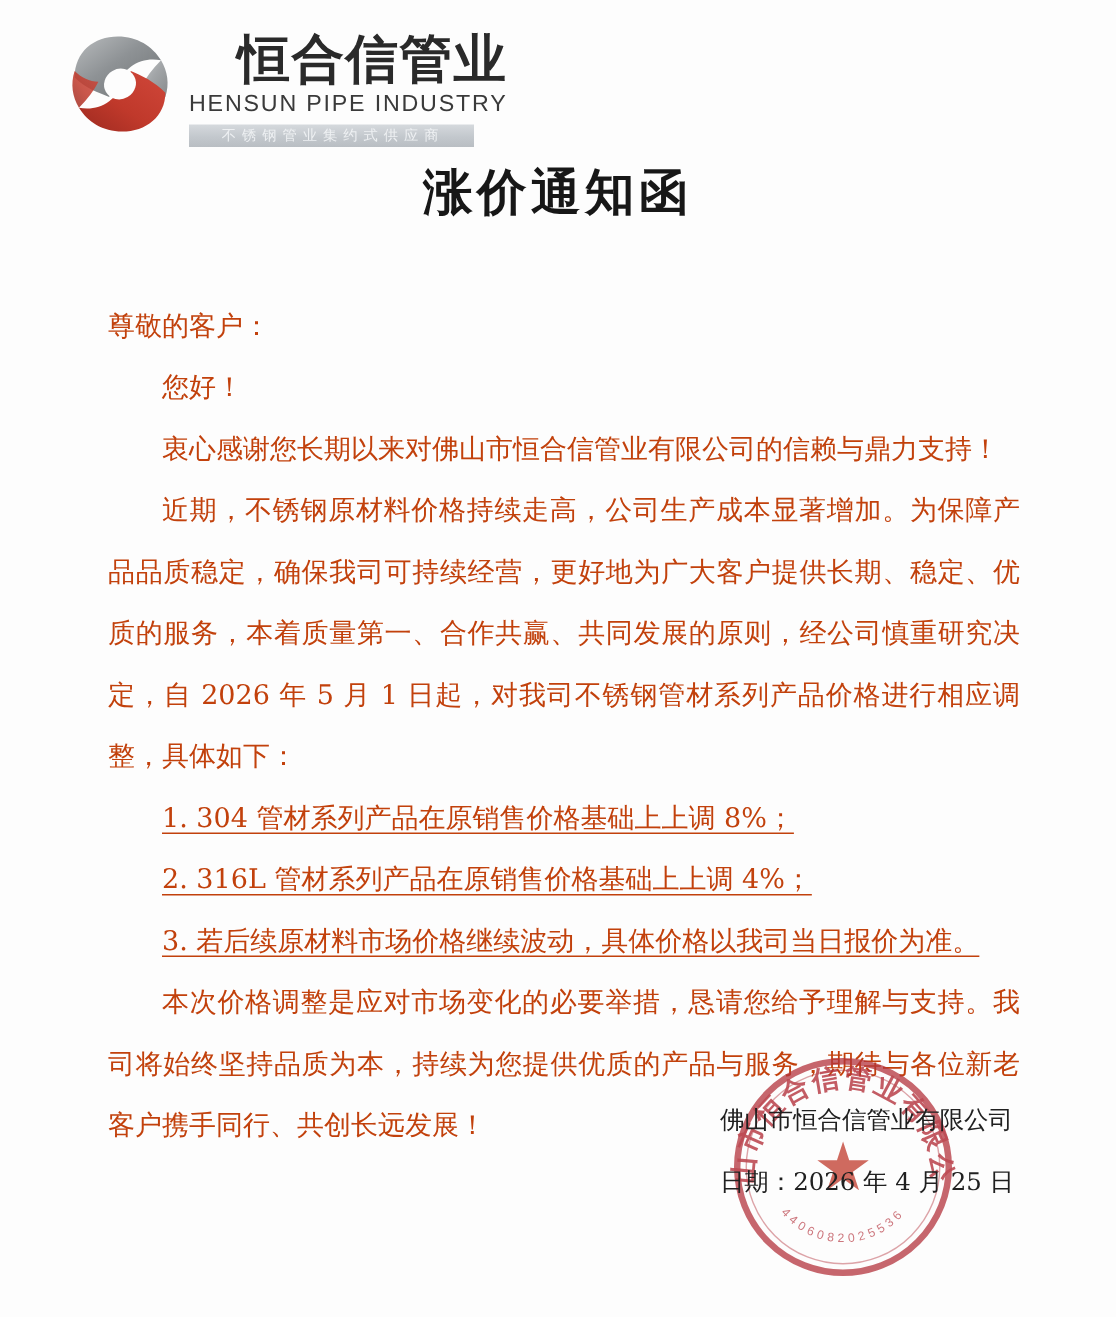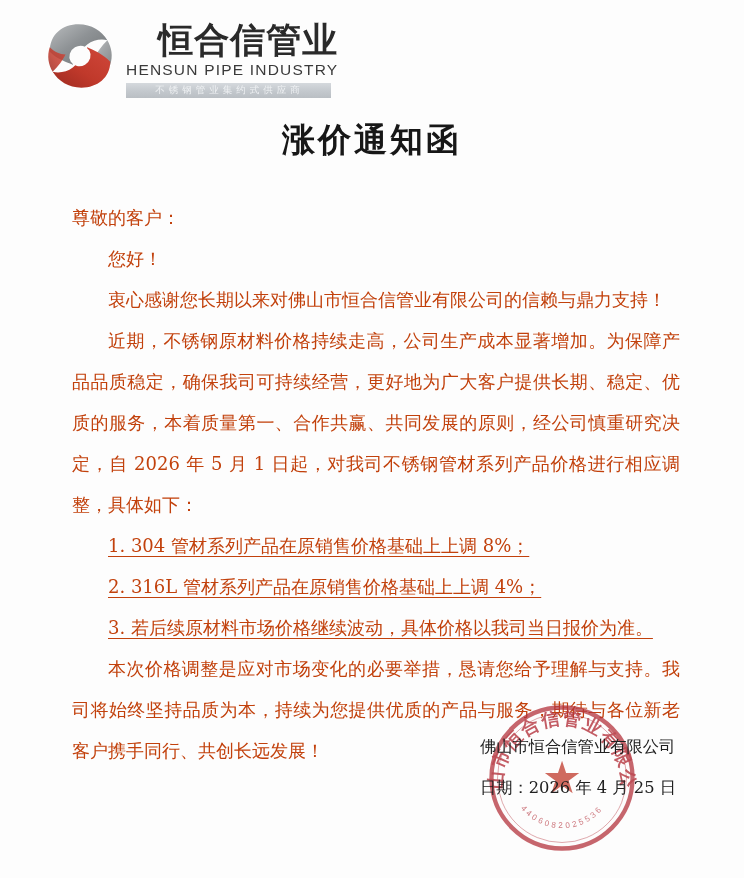--- a/index.html
+++ b/index.html
@@ -57,41 +57,41 @@
     font-size: 15.5px;
     font-weight: 500;
     letter-spacing: 1.2px;
     color: #3a3a3a;
     margin-top: 2px;
     white-space: nowrap;
   }
   .logo-slogan-bar {
     margin-top: 4px;
     height: 15px;
-    width: 205px;
+    width: 190px;
     background: linear-gradient(180deg,#d5d9dd 0%, #c3c8cd 55%, #b9bec3 100%);
     display: flex;
     align-items: center;
     justify-content: center;
     overflow: hidden;
   }
   .logo-slogan {
     font-family: "DejaVu Sans", "Liberation Sans", sans-serif;
     font-size: 9.5px;
     letter-spacing: 4px;
     color: #f2f4f6;
     opacity: .92;
     white-space: nowrap;
     transform: translateX(1px);
   }
 
   
   .doc-title {
     position: absolute;
-    top: 118px;
+    top: 106px;
     left: 0;
     width: 100%;
     text-align: center;
     font-family: "DejaVu Serif", "Liberation Serif", serif;
     font-size: 33px;
     font-weight: 700;
     letter-spacing: 3px;
     color: #171717;
   }
 

